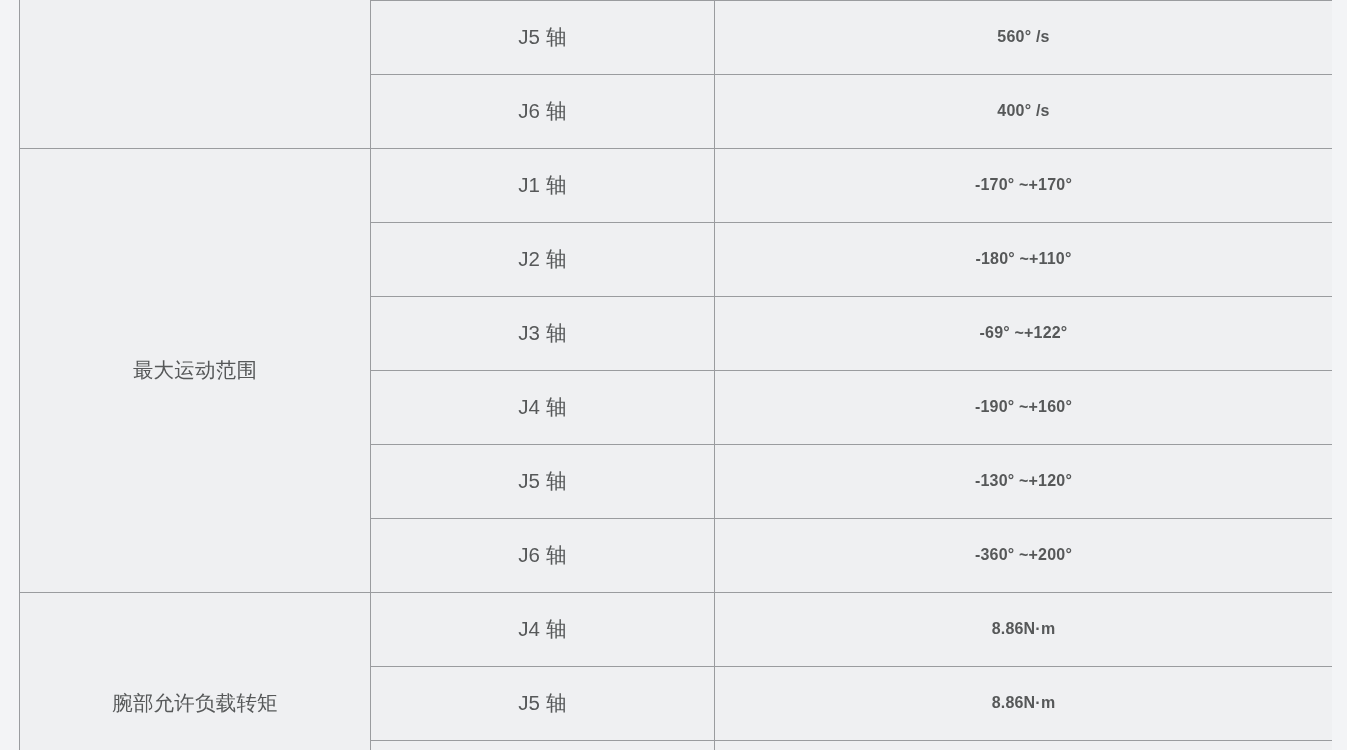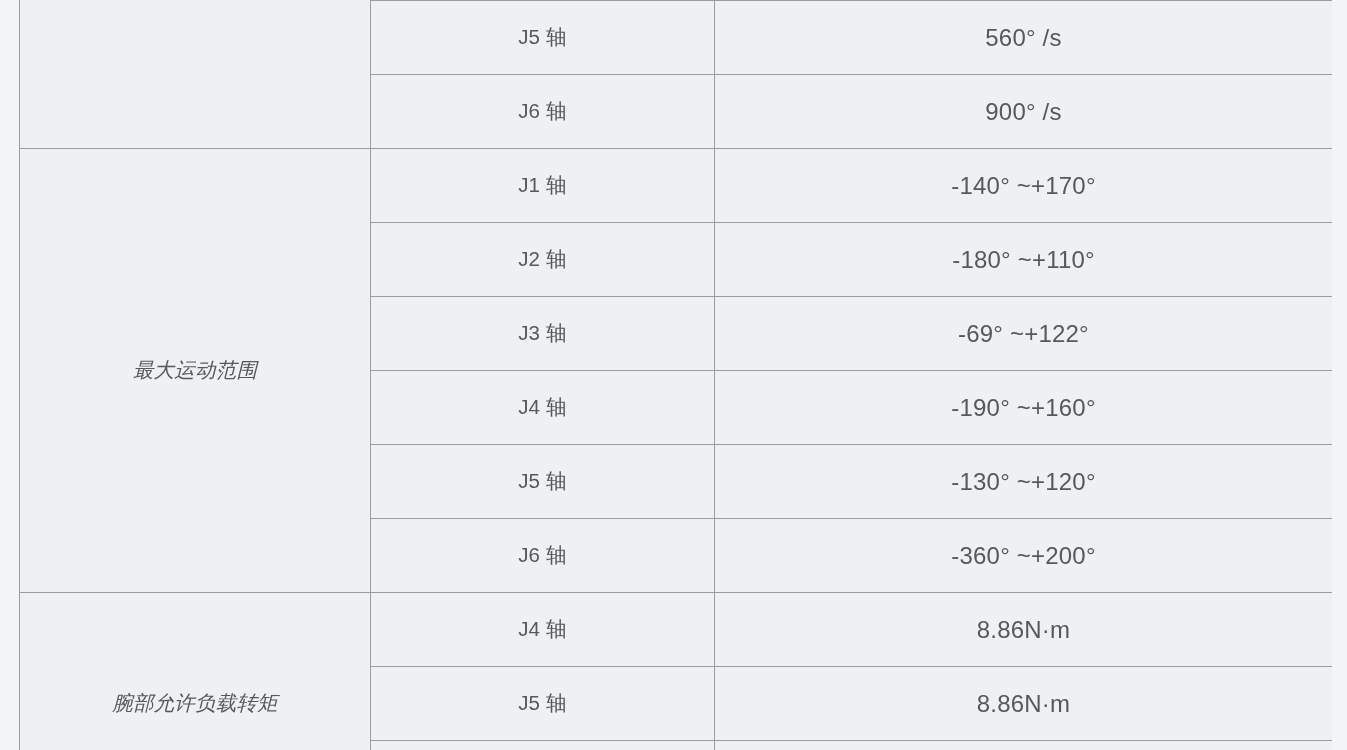--- a/index.html
+++ b/index.html
@@ -50,29 +50,29 @@
     vertical-align: middle;
     height: 74px;
     box-sizing: border-box;
     letter-spacing: 0.2px;
     line-height: 1.3;
     padding: 0 0;
   }
 
   table.spec-table td.label-cell {
     font-size: 20.5px;
-    font-style: italic;
   }
 
   table.spec-table td.axis-cell {
     font-size: 20.5px;
   }
 
   table.spec-table td.value-cell {
-    font-size: 24px;
+    font-size: 16px;
+    font-weight: bold;
   }
 
   
   #left-gutter {
     position: absolute;
     left: 0; top: 0;
     width: 19px; height: 750px;
     background: #f3f4f6;
   }
   #right-gutter {
@@ -101,27 +101,27 @@
           <td class="label-cell" rowspan="3"></td>
           <td class="axis-cell">J4 轴</td>
           <td class="value-cell">400° /s</td>
         </tr>
         <tr>
           <td class="axis-cell">J5 轴</td>
           <td class="value-cell">560° /s</td>
         </tr>
         <tr>
           <td class="axis-cell">J6 轴</td>
-          <td class="value-cell">900° /s</td>
+          <td class="value-cell">400° /s</td>
         </tr>
 
         <tr>
           <td class="label-cell" rowspan="6">最大运动范围</td>
           <td class="axis-cell">J1 轴</td>
-          <td class="value-cell">-140° ~+170°</td>
+          <td class="value-cell">-170° ~+170°</td>
         </tr>
         <tr>
           <td class="axis-cell">J2 轴</td>
           <td class="value-cell">-180° ~+110°</td>
         </tr>
         <tr>
           <td class="axis-cell">J3 轴</td>
           <td class="value-cell">-69° ~+122°</td>
         </tr>
         <tr>

